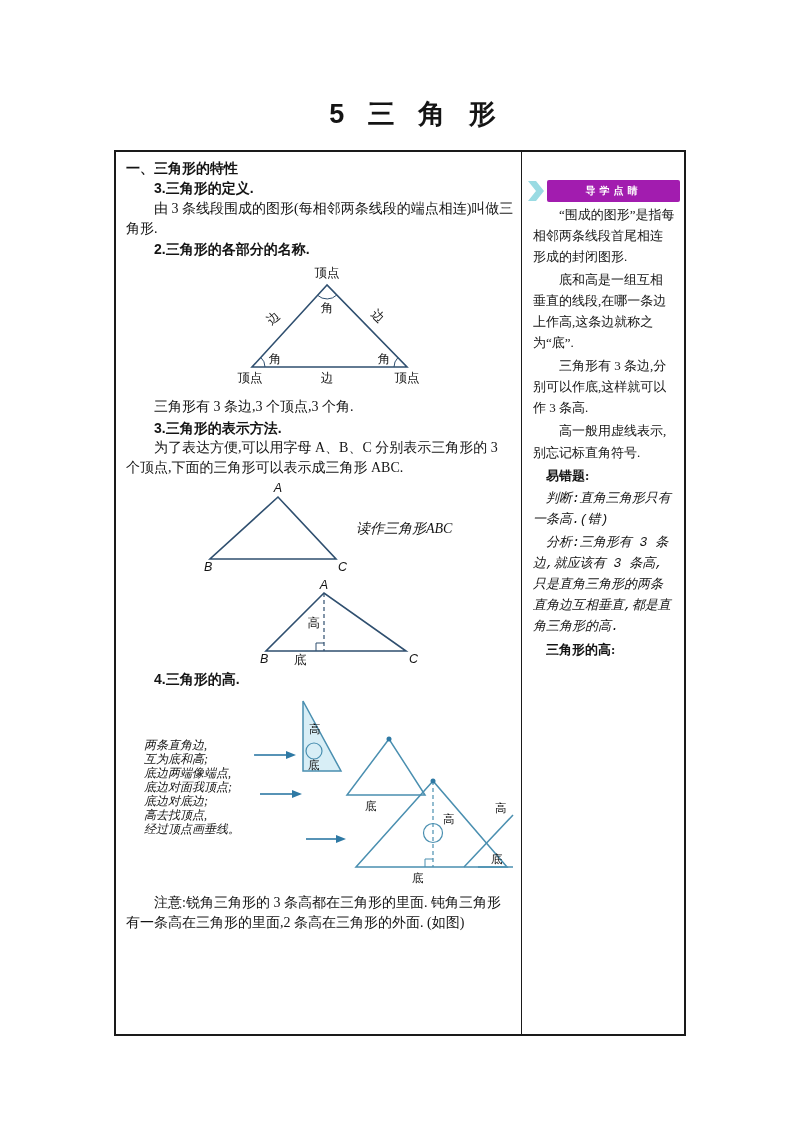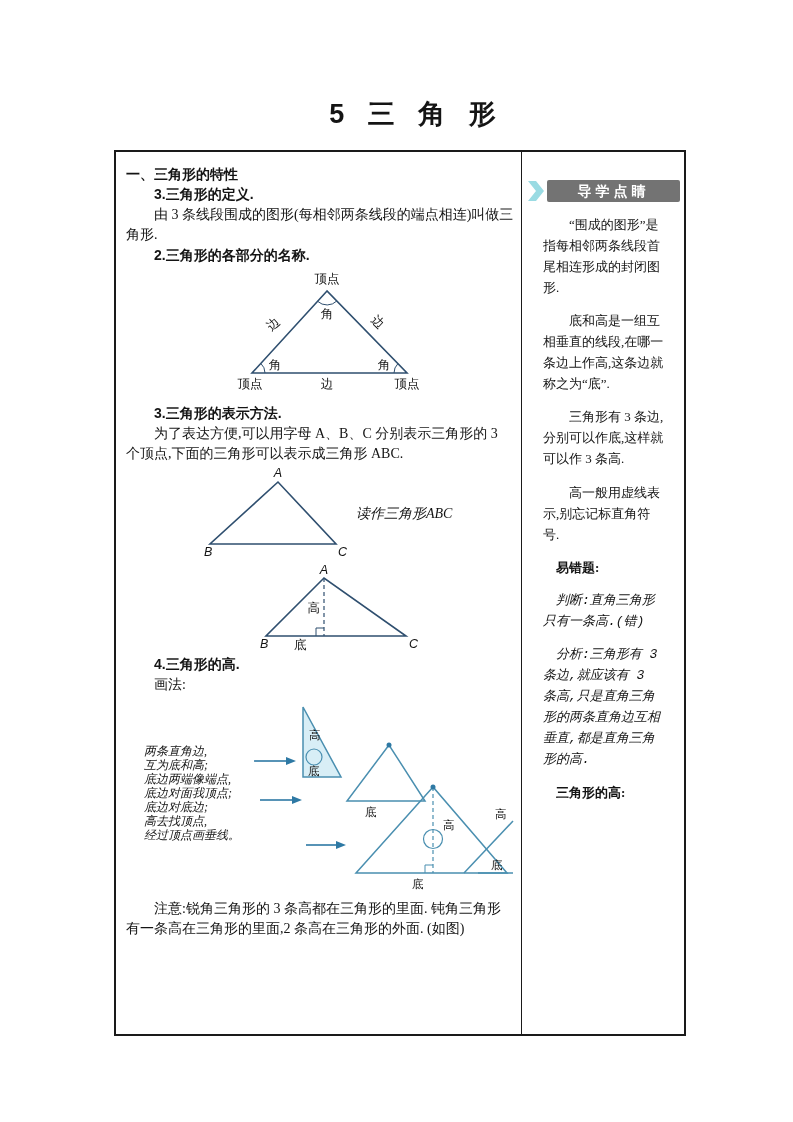--- a/index.html
+++ b/index.html
@@ -11,21 +11,21 @@
     text-align:center; font-size:27px; font-weight:bold; letter-spacing:8px;
     font-family:"Liberation Sans","DejaVu Sans",sans-serif;margin-left:20px; }
 
   .content-box { position:absolute; left:114px; top:150px; width:572px; height:886px;
     border:2px solid #1a1a1a; background:#fff; }
 
   .col-divider { position:absolute; left:405px; top:0; bottom:0; width:0;
     border-left:1.5px solid #1a1a1a; }
 
   
-  .leftcol { position:absolute; left:10px; top:12px; width:388px;
+  .leftcol { position:absolute; left:10px; top:6px; width:388px;
     font-size:14px; line-height:1.45; }
   .leftcol p { margin:0; text-indent:2em; }
   .hd { font-family:"Liberation Sans","DejaVu Sans",sans-serif; font-weight:bold; }
   .sec-hd { text-indent:0 !important; }
 
   .dblock { display:block; }
   .d1 { margin:4px 0 2px 96px; }
   .d2 { margin:2px 0 0 72px; }
   .d3 { margin:4px 0 2px 132px; }
   .d4 { margin:4px 0 2px 0; }
@@ -33,24 +33,24 @@
   svg text { font-size:12.5px; fill:#141414; font-family:"Liberation Serif","DejaVu Serif",serif; }
   svg .lbl-sans { font-family:"Liberation Sans","DejaVu Sans",sans-serif; }
   svg .cap { font-style:italic; font-size:14px; }
   svg .step { font-style:italic; font-size:12px; }
   svg .small { font-size:11.5px; }
 
   
   .rightcol { position:absolute; left:412px; top:28px; width:152px;
     font-size:13px; line-height:1.62; }
   .banner { display:flex; align-items:center; height:22px; }
-  .banner-bar { flex:1; background:#737373; color:#fff; font-weight:bold;
-    font-size:14px; text-align:center; line-height:22px; letter-spacing:4px;
+  .banner-bar { flex:1; background:#a21caf; color:#fff; font-weight:bold;
+    font-size:10px; text-align:center; line-height:22px; letter-spacing:4px;
     border-radius:2px; font-family:"Liberation Sans","DejaVu Sans",sans-serif; }
-  .rightcol p { margin:12px; text-indent:2em; padding:0 3px; }
+  .rightcol p { margin:2px; text-indent:2em; padding:0 3px; }
   .rightcol .ind1 { text-indent:1em; }
   .kai { font-family:"Liberation Serif","DejaVu Serif",serif; }
   .kai-it { font-style:italic;font-family:Liberation Mono, monospace; }
   .bold { font-weight:bold; }
   .mt-p1 { margin-top:26px; }
   .mt-p2 { margin-top:14px; }
   .mt-p4 { margin-top:34px; }
   .mt-err { margin-top:12px; }
   .mt-judge { margin-top:2px; }
   .mt-ans { margin-top:6px; }
@@ -78,20 +78,21 @@
       <text x="105" y="49" text-anchor="middle">角</text>
       <text x="54" y="58" text-anchor="middle" transform="rotate(-42 54 58)">边</text>
       <text x="153" y="56" text-anchor="middle" transform="rotate(43 153 56)">边</text>
       <text x="53" y="100" text-anchor="middle">角</text>
       <text x="162" y="100" text-anchor="middle">角</text>
       <text x="28" y="119" text-anchor="middle">顶点</text>
       <text x="105" y="119" text-anchor="middle">边</text>
       <text x="185" y="119" text-anchor="middle">顶点</text>
     </svg>
 
+    <p>三角形有 3 条边,3 个顶点,3 个角.</p>
     <p class="hd">3.三角形的表示方法.</p>
     <p>为了表达方便,可以用字母 A、B、C 分别表示三角形的 3 个顶点,下面的三角形可以表示成三角形 ABC.</p>
 
     <svg class="dblock d2" width="300" height="94" viewBox="0 0 300 94">
       <polygon points="80,16 12,78 138,78" fill="none" stroke="#2f4f6f" stroke-width="1.6"></polygon>
       <text x="80" y="11" text-anchor="middle" class="lbl-sans" style="font-style:italic">A</text>
       <text x="6" y="90" class="lbl-sans" style="font-style:italic">B</text>
       <text x="140" y="90" class="lbl-sans" style="font-style:italic">C</text>
       <text x="158" y="52" class="cap">读作三角形ABC</text>
     </svg>
@@ -101,21 +102,20 @@
       <line x1="66" y1="14" x2="66" y2="72" stroke="#2f4f6f" stroke-width="1.2" stroke-dasharray="4,3"></line>
       <path d="M58,72 L58,64 L66,64" fill="none" stroke="#2f4f6f" stroke-width="1"></path>
       <text x="66" y="10" text-anchor="middle" class="lbl-sans" style="font-style:italic">A</text>
       <text x="2" y="84" class="lbl-sans" style="font-style:italic">B</text>
       <text x="151" y="84" class="lbl-sans" style="font-style:italic">C</text>
       <text x="62" y="48" text-anchor="end">高</text>
       <text x="36" y="85">底</text>
     </svg>
 
     <p class="hd">4.三角形的高.</p>
-    <p>画法:</p>
 
     <svg class="dblock d4" width="388" height="198" viewBox="0 0 388 198">
 
       <text x="18" y="56" class="step">两条直角边,</text>
       <text x="18" y="70" class="step">互为底和高;</text>
       <text x="18" y="84" class="step">底边两端像端点,</text>
       <text x="18" y="98" class="step">底边对面我顶点;</text>
       <text x="18" y="112" class="step">底边对底边;</text>
       <text x="18" y="126" class="step">高去找顶点,</text>
       <text x="18" y="140" class="step">经过顶点画垂线。</text>

